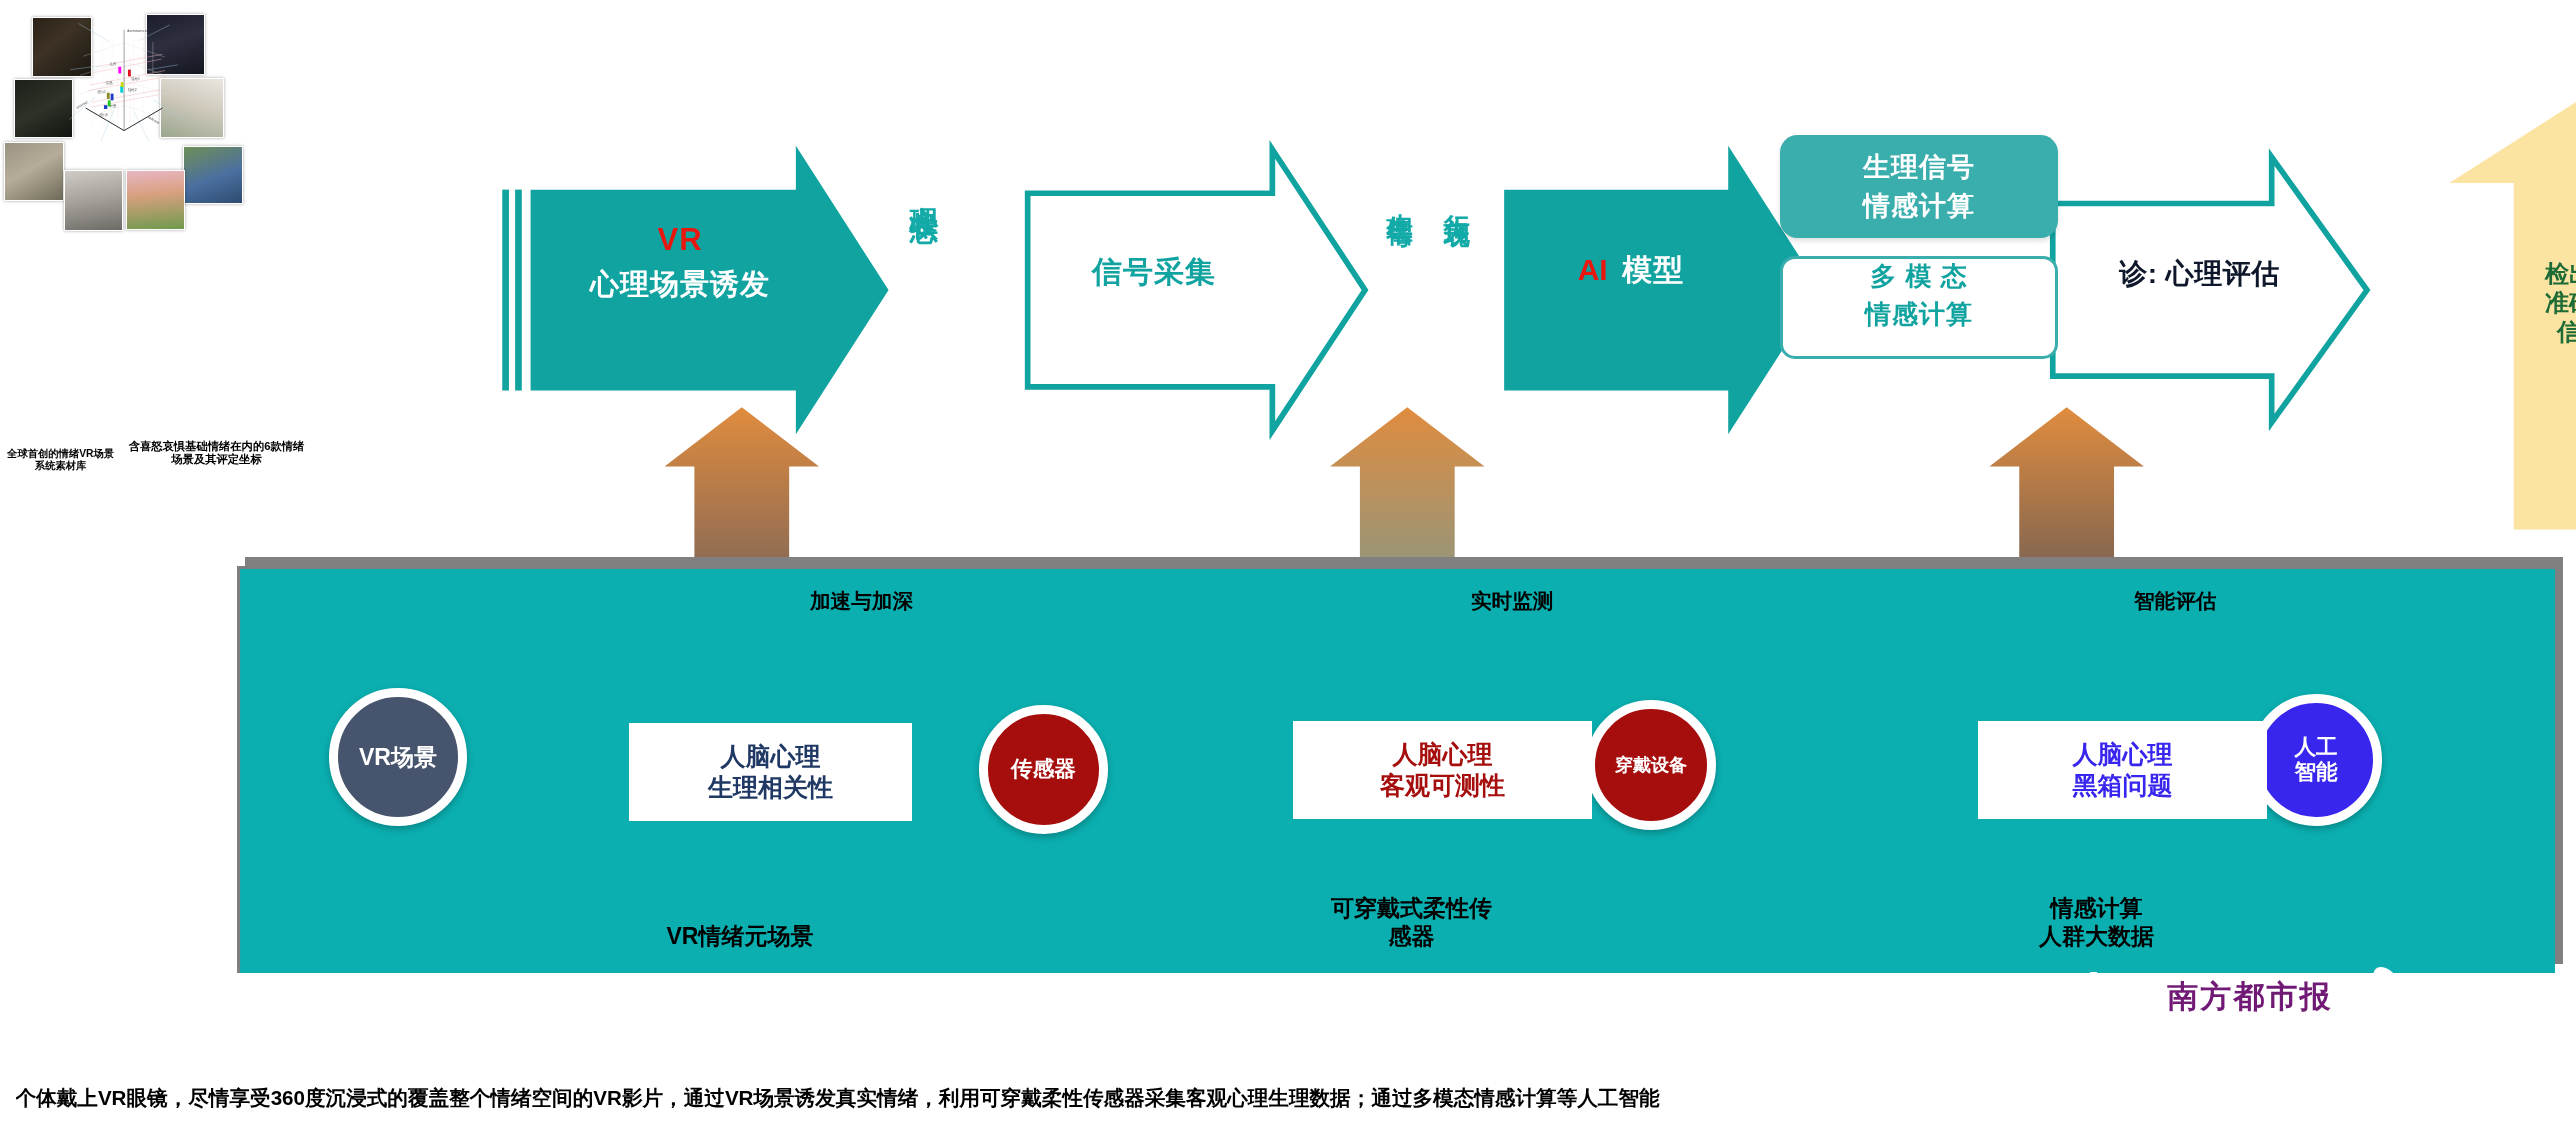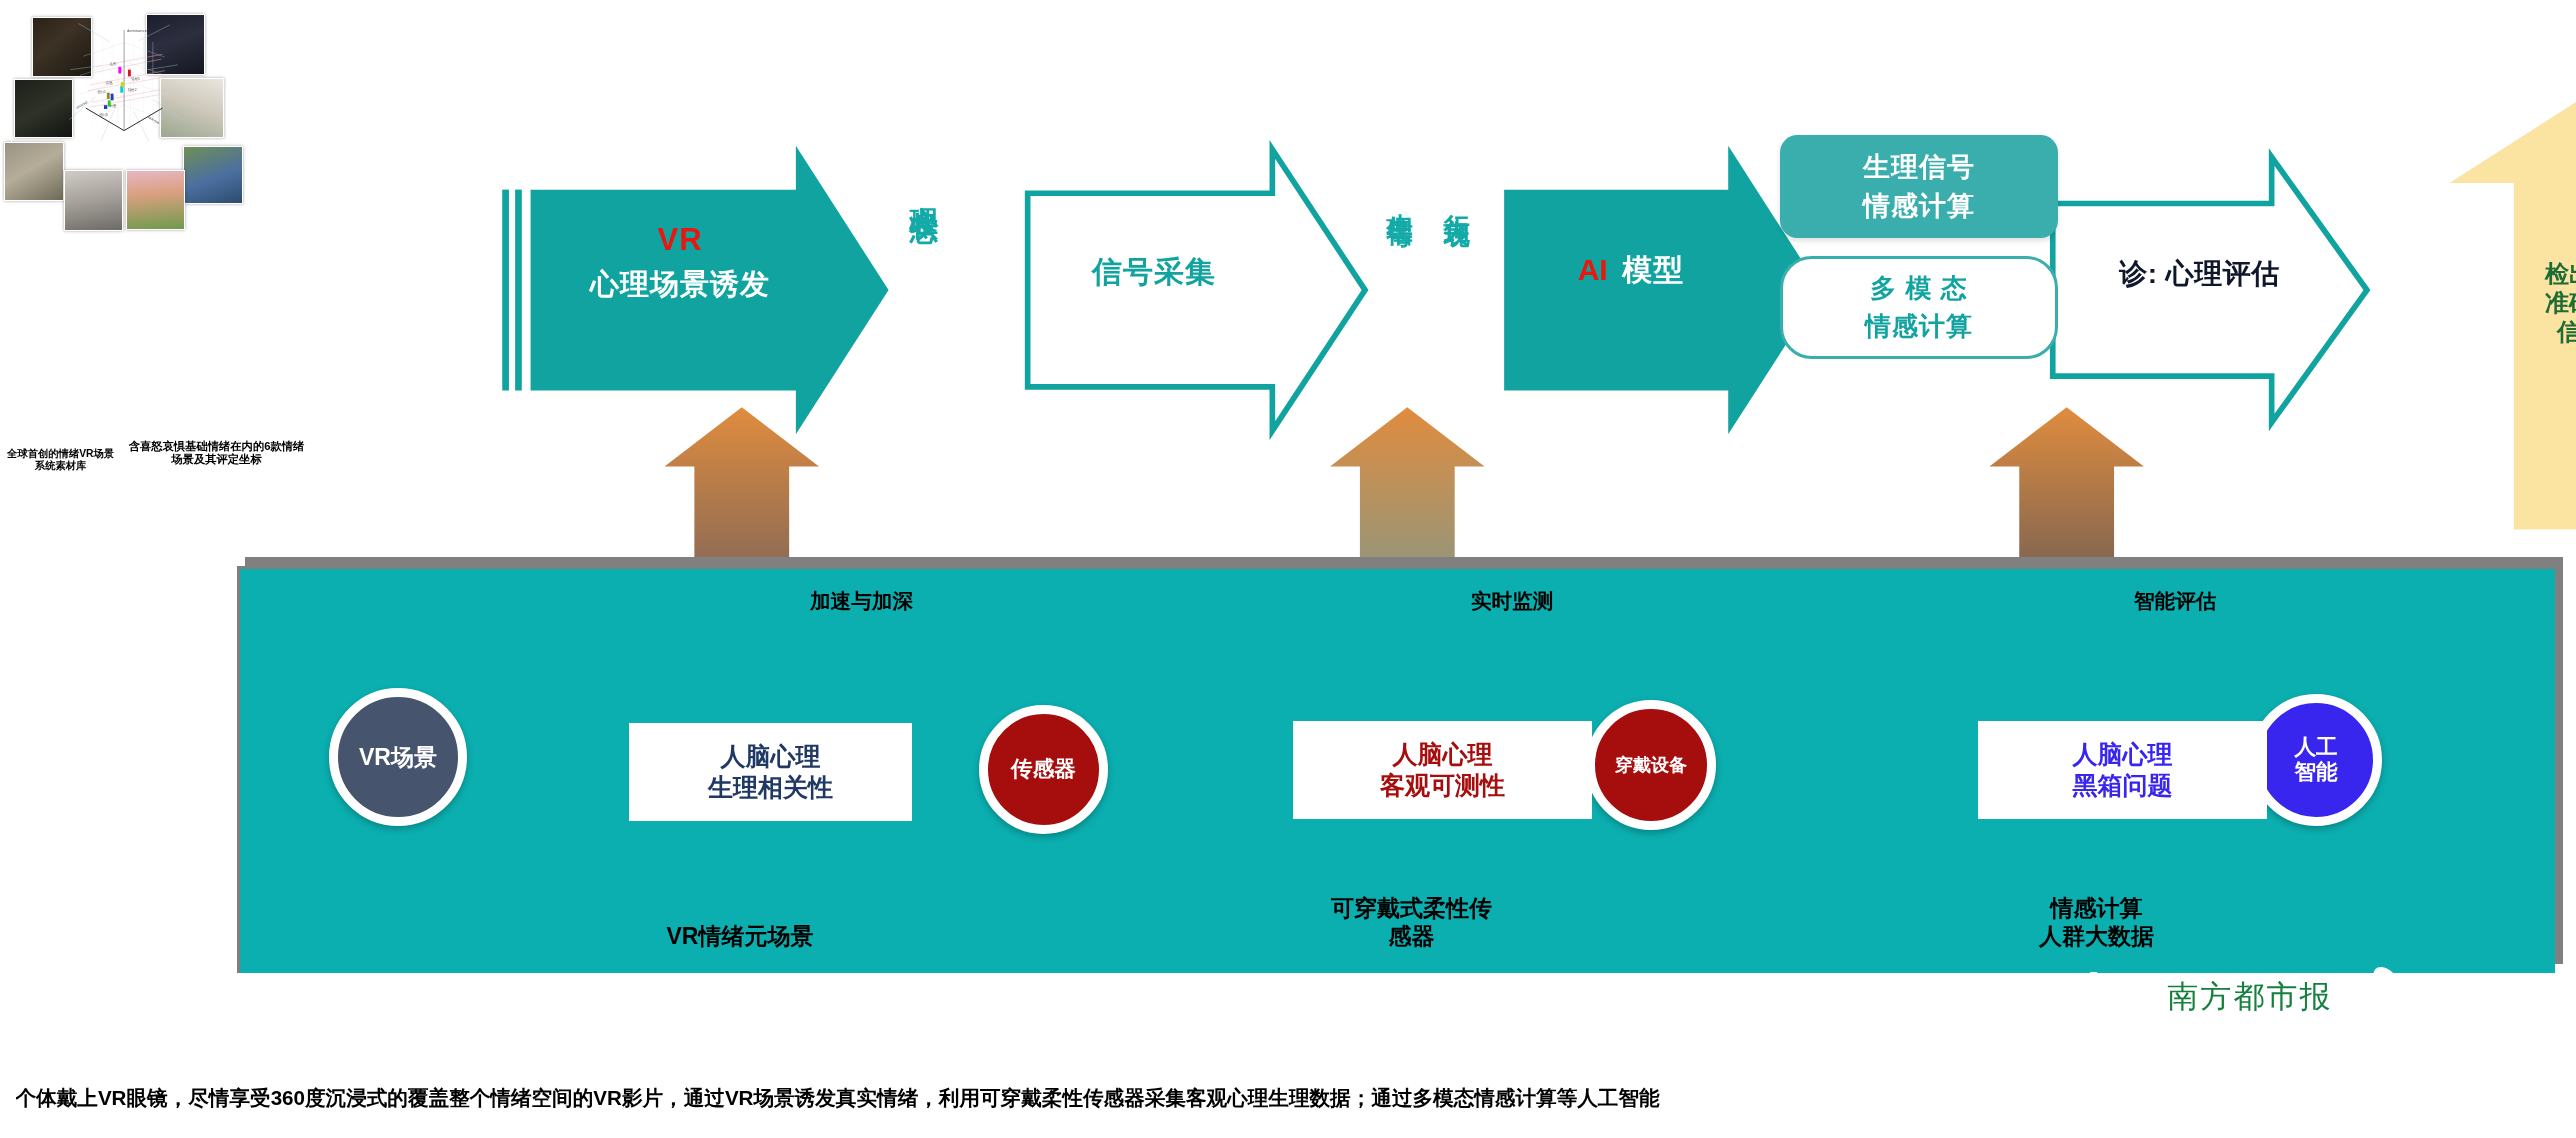--- a/index.html
+++ b/index.html
@@ -184,22 +184,22 @@
   <span style="font-size:30px;font-weight:bold;color:#ffffff;margin-left:12.4px;letter-spacing:1px;">模型</span>
 </div>
 
 <div class="abs" style="left:1780px;top:135px;width:278px;height:103px;background:#3aadad;
      border-radius:17.5px;display:flex;flex-direction:column;align-items:center;justify-content:center;
      box-shadow:0 2.6px 5.2px rgba(0,0,0,.12);">
   <div style="font-size:27px;font-weight:bold;color:#fff;letter-spacing:1px;">生理信号</div>
   <div style="font-size:27px;font-weight:bold;color:#fff;letter-spacing:1px;margin-top:3.1px;">情感计算</div>
 </div>
 <div class="abs" style="left:1780px;top:256px;width:278px;height:103px;background:#ffffff;
-     border:3.6px solid #3aadad;border-radius:32px;box-sizing:border-box;
-     display:flex;flex-direction:column;align-items:center;justify-content:center;">
+     border:3.6px solid #3aadad;border-radius:15px;box-sizing:border-box;
+     display:flex;flex-direction:column;align-items:center;">
   <div style="font-size:26px;font-weight:bold;color:#11a3a0;letter-spacing:1px;">多 模 态</div>
   <div style="font-size:26px;font-weight:bold;color:#11a3a0;letter-spacing:1px;margin-top:3.1px;">情感计算</div>
 </div>
 
 <div class="abs" style="left:2076px;top:255px;width:247px;text-align:center;font-size:28px;font-weight:bold;color:#0f172a;letter-spacing:0.5px;white-space:nowrap;">诊: 心理评估</div>
 
 <div class="abs" style="left:2514px;top:260px;width:134px;text-align:center;line-height:1.2;">
   <div style="font-size:24px;font-weight:bold;color:#1d6b36;">检出率</div>
   <div style="font-size:24px;font-weight:bold;color:#1d6b36;">准确率</div>
   <div style="font-size:24px;font-weight:bold;color:#1d6b36;">信度</div>
@@ -277,21 +277,21 @@
 
 <div class="bot-label" style="left:1947px;top:894px;width:299px;font-size:23px;">
   <div>情感计算</div>
   <div>人群大数据</div>
 </div>
 
 <div class="abs" id="wm">
   <div class="abs" style="left:4px;top:7.2px;font-size:61px;font-weight:bold;color:#ffffff;
        font-style:italic;letter-spacing:-3.1px;">NC/</div>
   <div class="abs" style="left:170px;top:19.6px;background:#ffffff;padding:3.1px 8.2px;">
-    <span style="font-size:31px;font-weight:normal;color:#15803d;letter-spacing:2.1px;">南方都市报</span>
+    <span style="font-size:31px;font-weight:bold;color:#701a75;letter-spacing:2.1px;">南方都市报</span>
   </div>
   <svg class="abs" style="left:367px;top:8.2px;width:82px;height:72px;" viewBox="0 0 160 140">
     <path d="M40,130 L40,34 Q40,10 62,24 L132,82 L132,112 Q132,132 112,120 L62,78 L62,130 Z" fill="none" stroke="#ffffff" stroke-width="15" stroke-linejoin="round"></path>
   </svg>
   <div class="abs" style="left:453px;top:20.6px;font-size:35px;font-weight:bold;color:#ffffff;">N视频</div>
 </div>
 
 <div id="caption-bottom">个体戴上VR眼镜，尽情享受360度沉浸式的覆盖整个情绪空间的VR影片，通过VR场景诱发真实情绪，利用可穿戴柔性传感器采集客观心理生理数据；通过多模态情感计算等人工智能</div>
 
 

